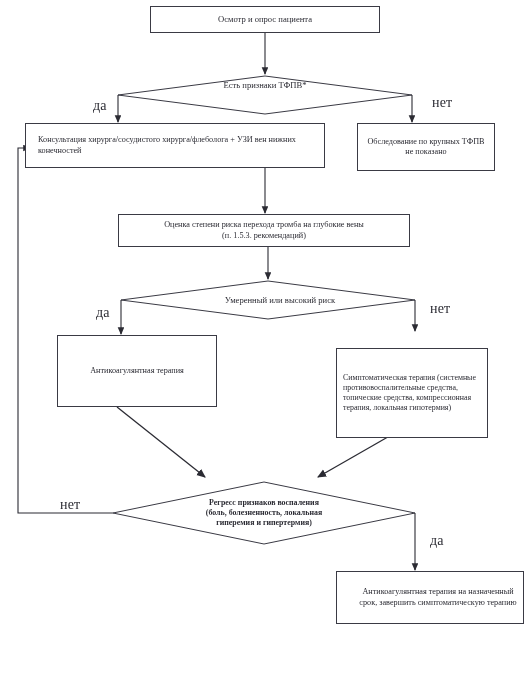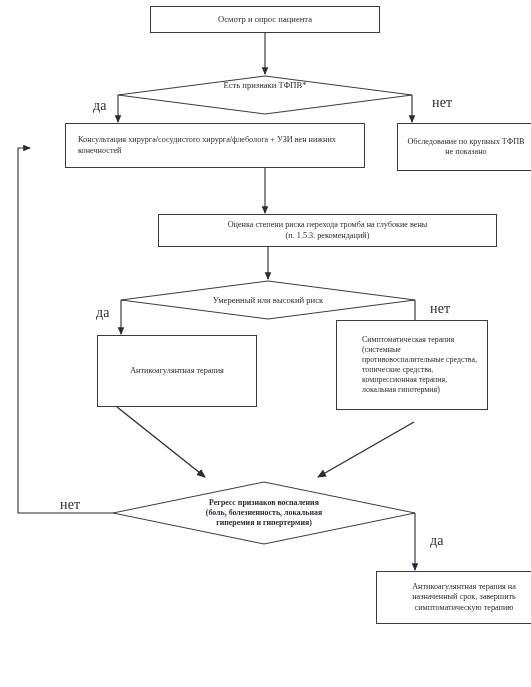--- a/index.html
+++ b/index.html
@@ -73,21 +73,21 @@
   .footnote {
     position: absolute;
     font-size: 8.5px;
     line-height: 1.5;
     color: #2b2b33;
     text-align: justify;
     text-justify: inter-word;
     text-indent: 10px;
   }
   .fs-9   { font-size: 8.6px; }
-  .fs-85  { font-size: 8.2px; margin-left: 40px; }
+  .fs-85  { font-size: 8.2px; }
   .fs-8   { font-size: 7.9px; }
 </style>
 </head>
 <body>
 
 <div id="flow-root">
 
   <svg class="lines" viewBox="0 0 531 687" xmlns="http://www.w3.org/2000/svg">
     <defs>
       <marker id="arrow" markerWidth="8" markerHeight="8" refX="6.2" refY="3" orient="auto" markerUnits="strokeWidth">
@@ -131,44 +131,44 @@
   </div>
 
   <div class="node process left-align fs-85" style="left:25px; top:123px; width:300px; height:45px; padding-left:6px;">
     <span class="txt">Консультация хирурга/сосудистого хирурга/флеболога + УЗИ вен нижних конечностей</span>
   </div>
 
   <div class="node process fs-85" style="left:357px; top:123px; width:138px; height:48px;">
     <span class="txt">Обследование по крупных ТФПВ не показано</span>
   </div>
 
-  <div class="node process fs-85" style="left:118px; top:214px; width:339px; height:33px;">
+  <div class="node process fs-85" style="left:118px; top:214px; width:292px; height:33px;">
     <span class="txt">Оценка степени риска перехода тромба на глубокие вены
 (п. 1.5.3. рекомендаций)</span>
   </div>
 
-  <div class="node decision fs-9" style="left:121px; top:289px; width:294px; height:22px;">
+  <div class="node decision fs-9" style="left:133px; top:289px; width:294px; height:22px;">
     <span class="txt">Умеренный или высокий риск</span>
   </div>
 
   <div class="node process fs-85" style="left:57px; top:335px; width:160px; height:72px;">
     <span class="txt">Антикоагулянтная терапия</span>
   </div>
 
-  <div class="node process left-align fs-8" style="left:336px; top:320px; width:152px; height:90px; padding-left:19px;">
+  <div class="node process left-align fs-8" style="left:336px; top:348px; width:152px; height:90px; padding-left:0;">
     <span class="txt">Симптоматическая терапия (системные противовоспалительные средства, топические средства, компрессионная терапия, локальная гипотермия)</span>
   </div>
 
   <div class="node decision fs-8" style="left:150px; top:493px; width:228px; height:40px;font-weight:bold;">
     <span class="txt">Регресс признаков воспаления
 (боль, болезненность, локальная
 гиперемия и гипертермия)</span>
   </div>
 
-  <div class="node process fs-85" style="left:336px; top:571px; width:160px; height:53px;padding-left:16px;">
+  <div class="node process fs-85" style="left:336px; top:571px; width:188px; height:53px;padding-left:16px;">
     <span class="txt">Антикоагулянтная терапия на назначенный срок, завершить симптоматическую терапию</span>
   </div>
 
   <span class="edge-label" style="left:93px; top:98px;">да</span>
 
   <span class="edge-label" style="left:432px; top:95px;">нет</span>
 
   <span class="edge-label" style="left:96px; top:305px;">да</span>
 
   <span class="edge-label" style="left:430px; top:301px;">нет</span>

